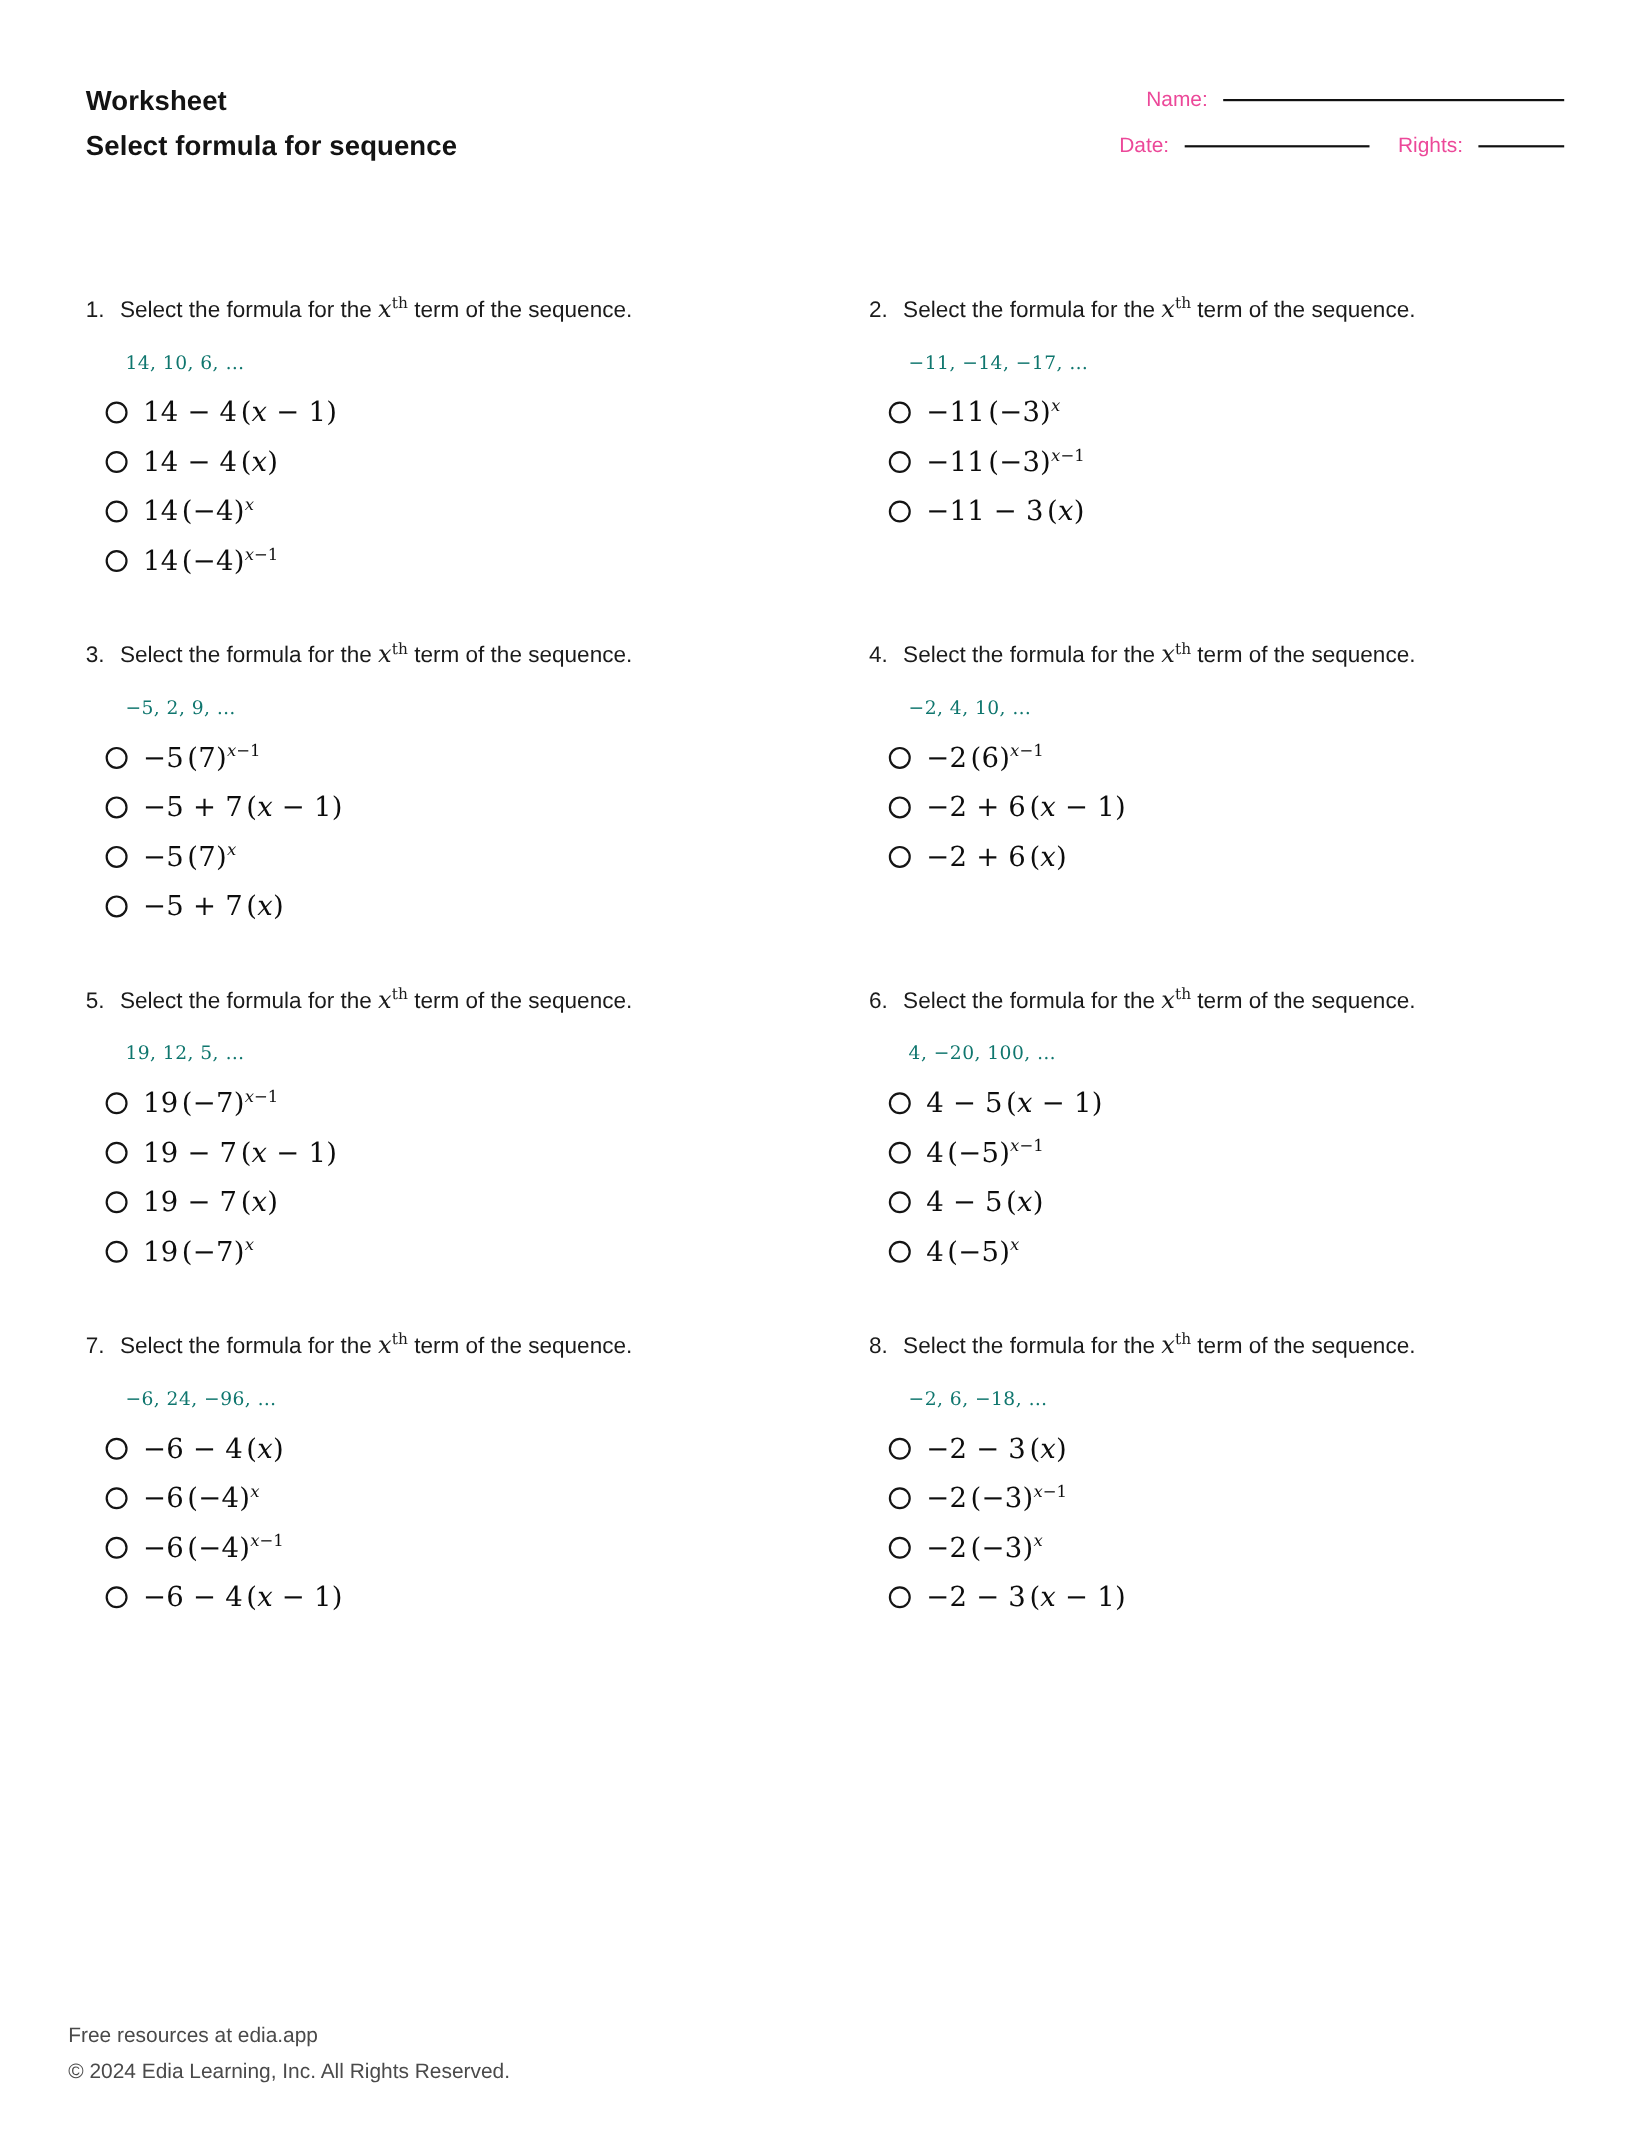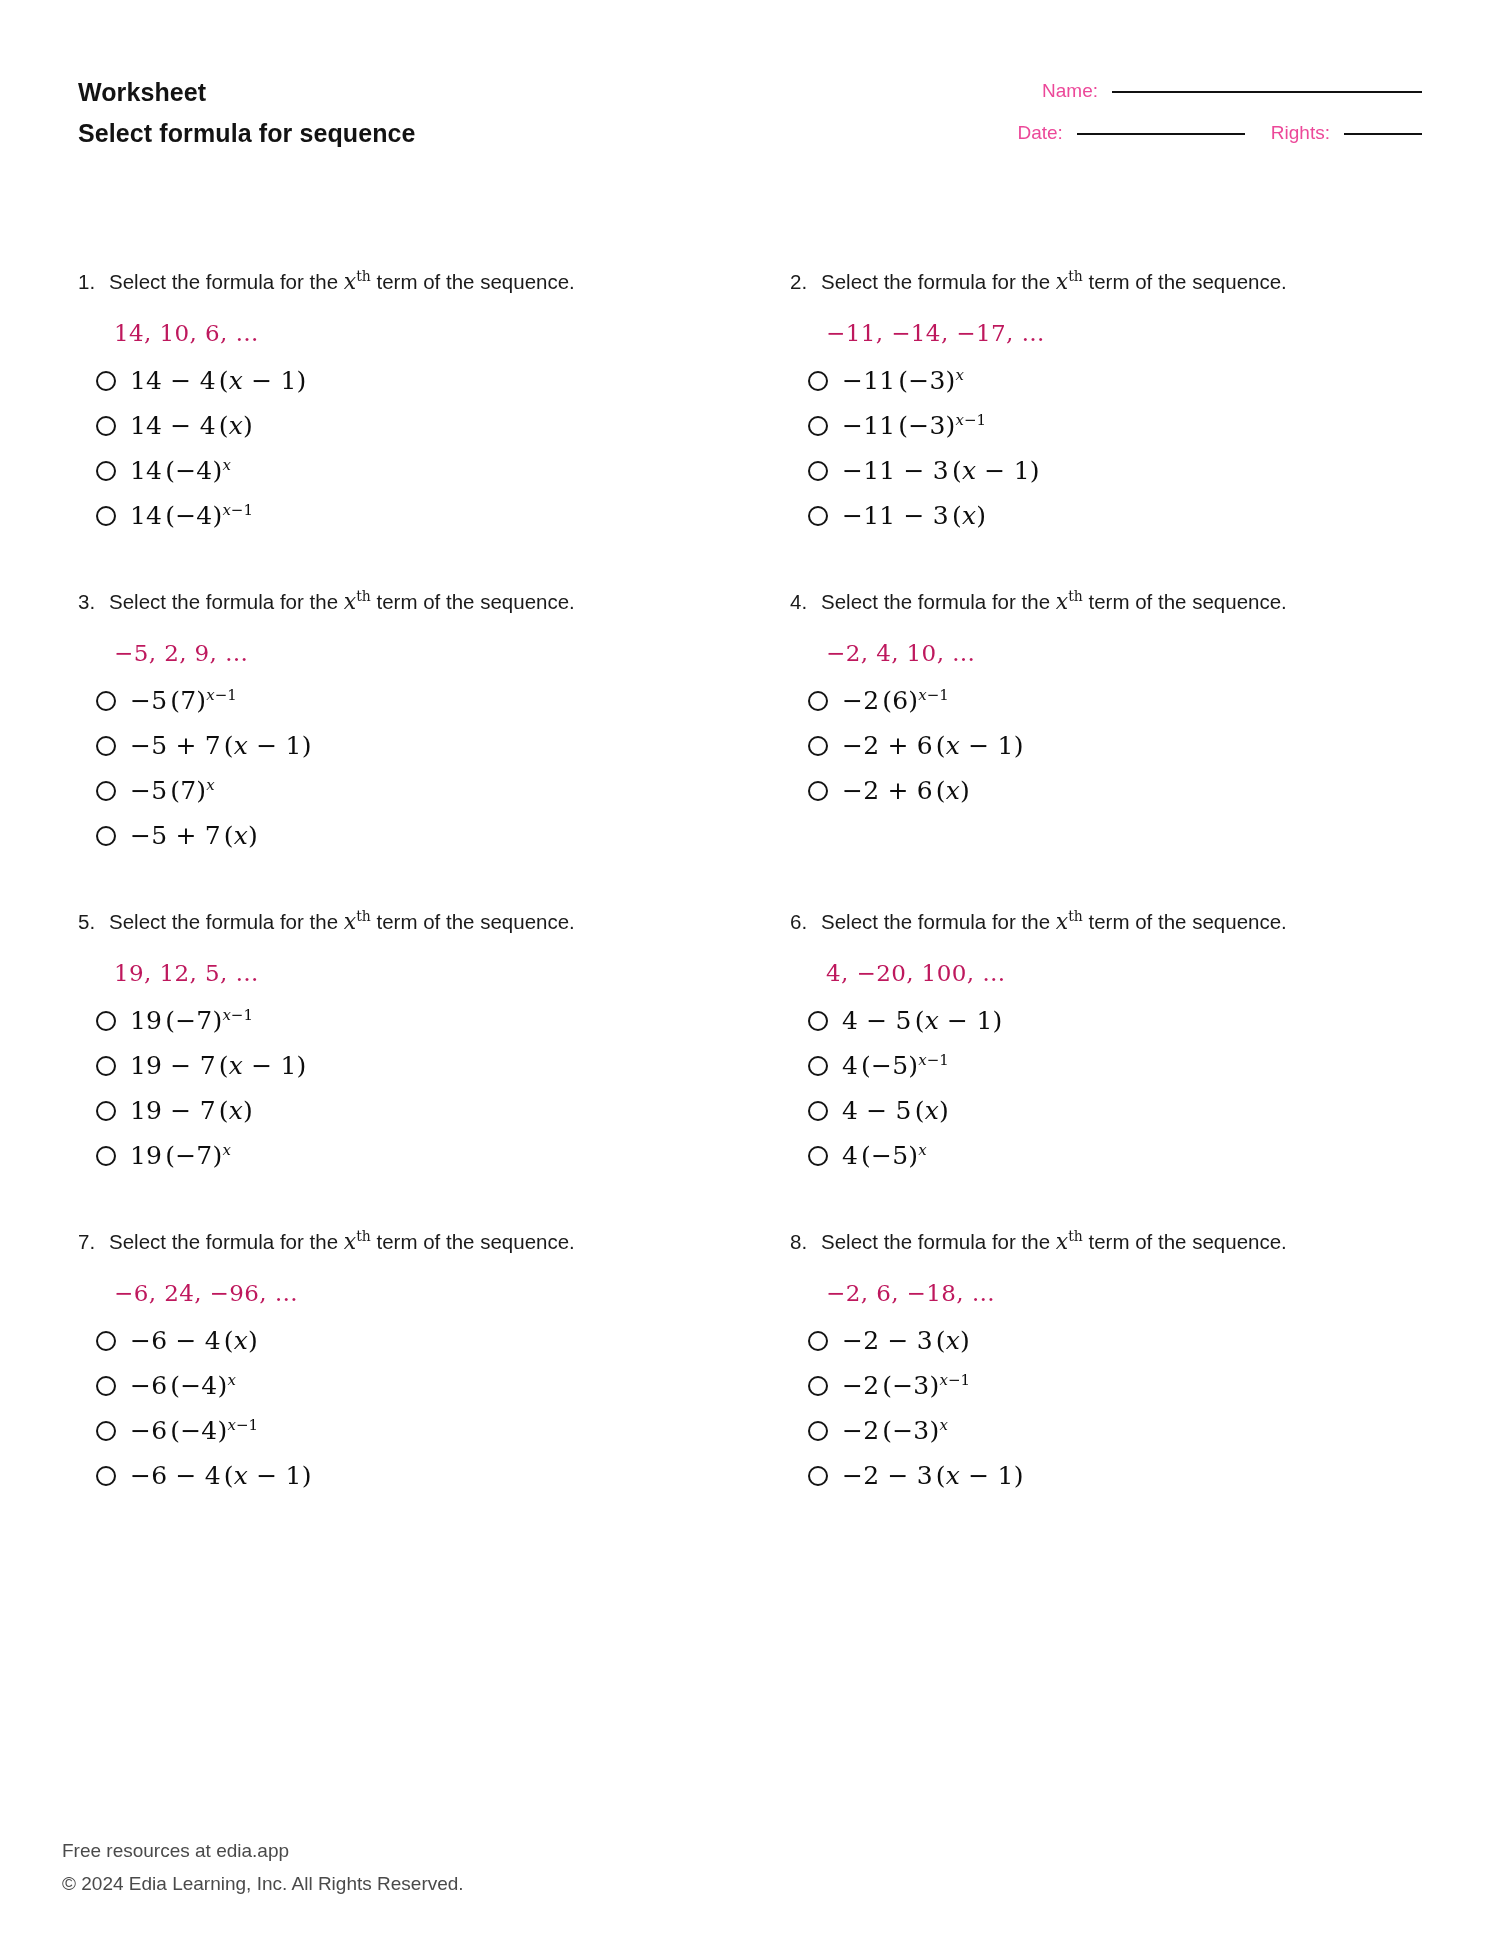--- a/index.html
+++ b/index.html
@@ -113,23 +113,23 @@
     font-style: normal;
     font-size: 14px;
     vertical-align: super;
     line-height: 0;
   }
 
   .seq {
     margin-left: 36px;
     margin-top: 18px;
     font-family: "DejaVu Serif", "Liberation Serif", serif;
-    font-size: 23px;
+    font-size: 17px;
     letter-spacing: 0.4px;
-    color: #be185d;
+    color: #0f766e;
     white-space: nowrap;
   }
 
   .options {
     margin-top: 12px;
     margin-left: 18px;
   }
   .opt {
     display: flex;
     align-items: center;
@@ -236,24 +236,20 @@
           <div class="opt">
             <span class="radio"></span>
             <span class="formula">−11<span class="paren">(−3)</span><sup><i>x</i></sup></span>
           </div>
           <div class="opt">
             <span class="radio"></span>
             <span class="formula">−11<span class="paren">(−3)</span><sup><i>x</i>−1</sup></span>
           </div>
           <div class="opt">
             <span class="radio"></span>
-            <span class="formula">−11 − 3<span class="paren">(<i>x</i> − 1)</span></span>
-          </div>
-          <div class="opt">
-            <span class="radio"></span>
             <span class="formula">−11 − 3<span class="paren">(<i>x</i>)</span></span>
           </div>
         </div>
       </div>
       <div class="q">
         <div class="q-head">
           <span class="q-num">3.</span>
           <span class="q-text">Select the formula for the <span class="mi">x</span><span class="sup-th">th</span> term of the sequence.</span>
         </div>
         <div class="seq">−5, 2, 9, …</div>

